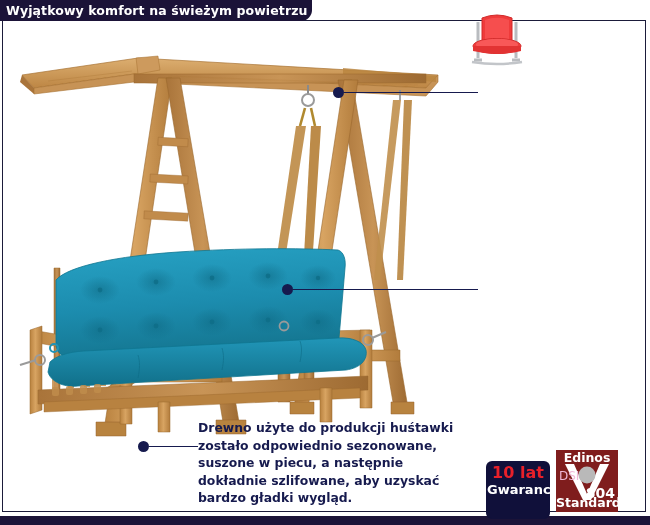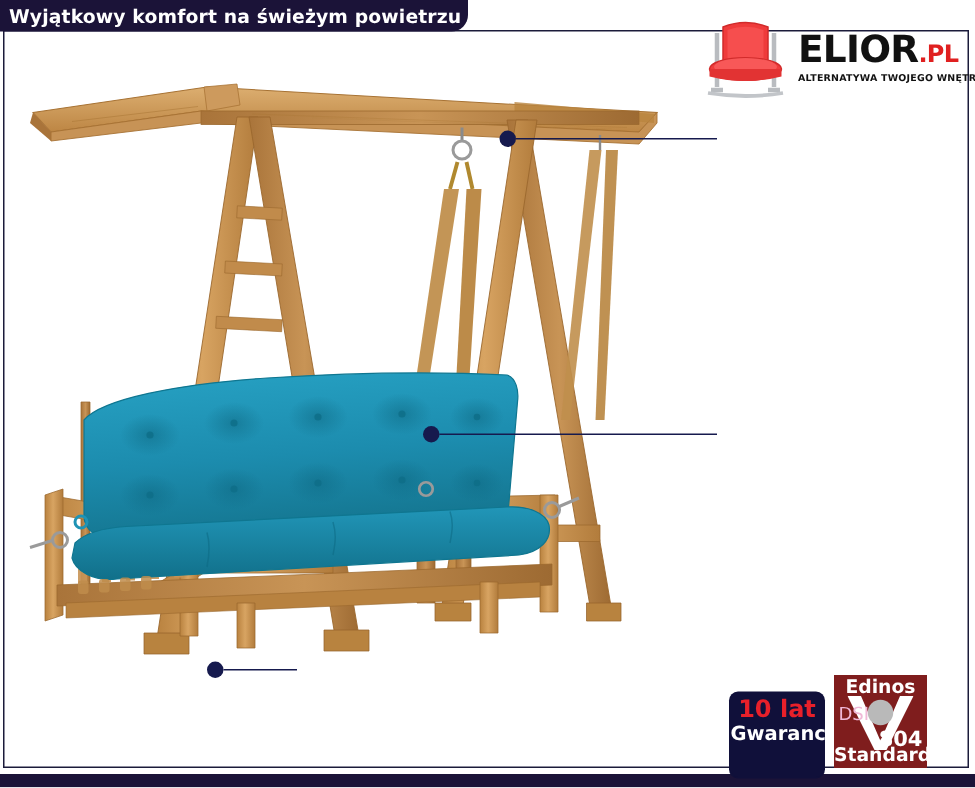--- a/index.html
+++ b/index.html
@@ -291,34 +291,31 @@
         <path d="M6,54 Q31,58 56,54" stroke="#c2c5c9" stroke-width="2.5" fill="none"></path>
 
         <path d="M16,10 Q31,4 46,10 L46,33 L16,33 Z" fill="#ef3b3b" stroke="#d12b2b" stroke-width="1"></path>
         <path d="M19,12 Q31,7.5 43,12 L43,31 L19,31 Z" fill="#f85555" opacity="0.75"></path>
 
         <ellipse cx="31" cy="38" rx="24" ry="7.5" fill="#ef3b3b" stroke="#d12b2b" stroke-width="1"></ellipse>
         <ellipse cx="31" cy="36.5" rx="21" ry="5.8" fill="#fa6060" opacity="0.8"></ellipse>
         <path d="M7,38 L7,43 Q31,49 55,43 L55,38" fill="#e23333"></path>
       </svg>
     </div>
-    <div class="logotext">
-      <div class="main"><span>ELIOR</span><span class="pl">.PL</span></div>
-      <div class="tag">ALTERNATYWA TWOJEGO WNĘTRZA!</div>
-    </div>
   </div>
 
   <div class="dot" style="left:333px;top:87px;"></div>
   <div class="lead" style="left:344px;top:92px;width:134px;"></div>
 
   <div class="dot" style="left:282px;top:284px;"></div>
   <div class="lead" style="left:293px;top:289px;width:185px;"></div>
 
   <div class="dot" style="left:138px;top:441px;"></div>
   <div class="lead" style="left:149px;top:446px;width:49px;"></div>
+  <div class="callout-text c3">Drewno użyte do produkcji huśtawki zostało odpowiednio sezonowane, suszone w piecu, a następnie dokładnie szlifowane, aby uzyskać bardzo gładki wygląd.</div>
 
   <div class="badge-war">
     <div class="l1">10 lat</div>
     <div class="l2">Gwarancji</div>
   </div>
 
   <div class="badge-edi">
     <div class="etop">Edinos</div>
     <svg class="vsvg" width="44" height="36" viewBox="0 0 44 36" xmlns="http://www.w3.org/2000/svg">
       <polygon points="0,0 9,0 22,30 35,0 44,0 26,36 18,36" fill="#ffffff"></polygon>

